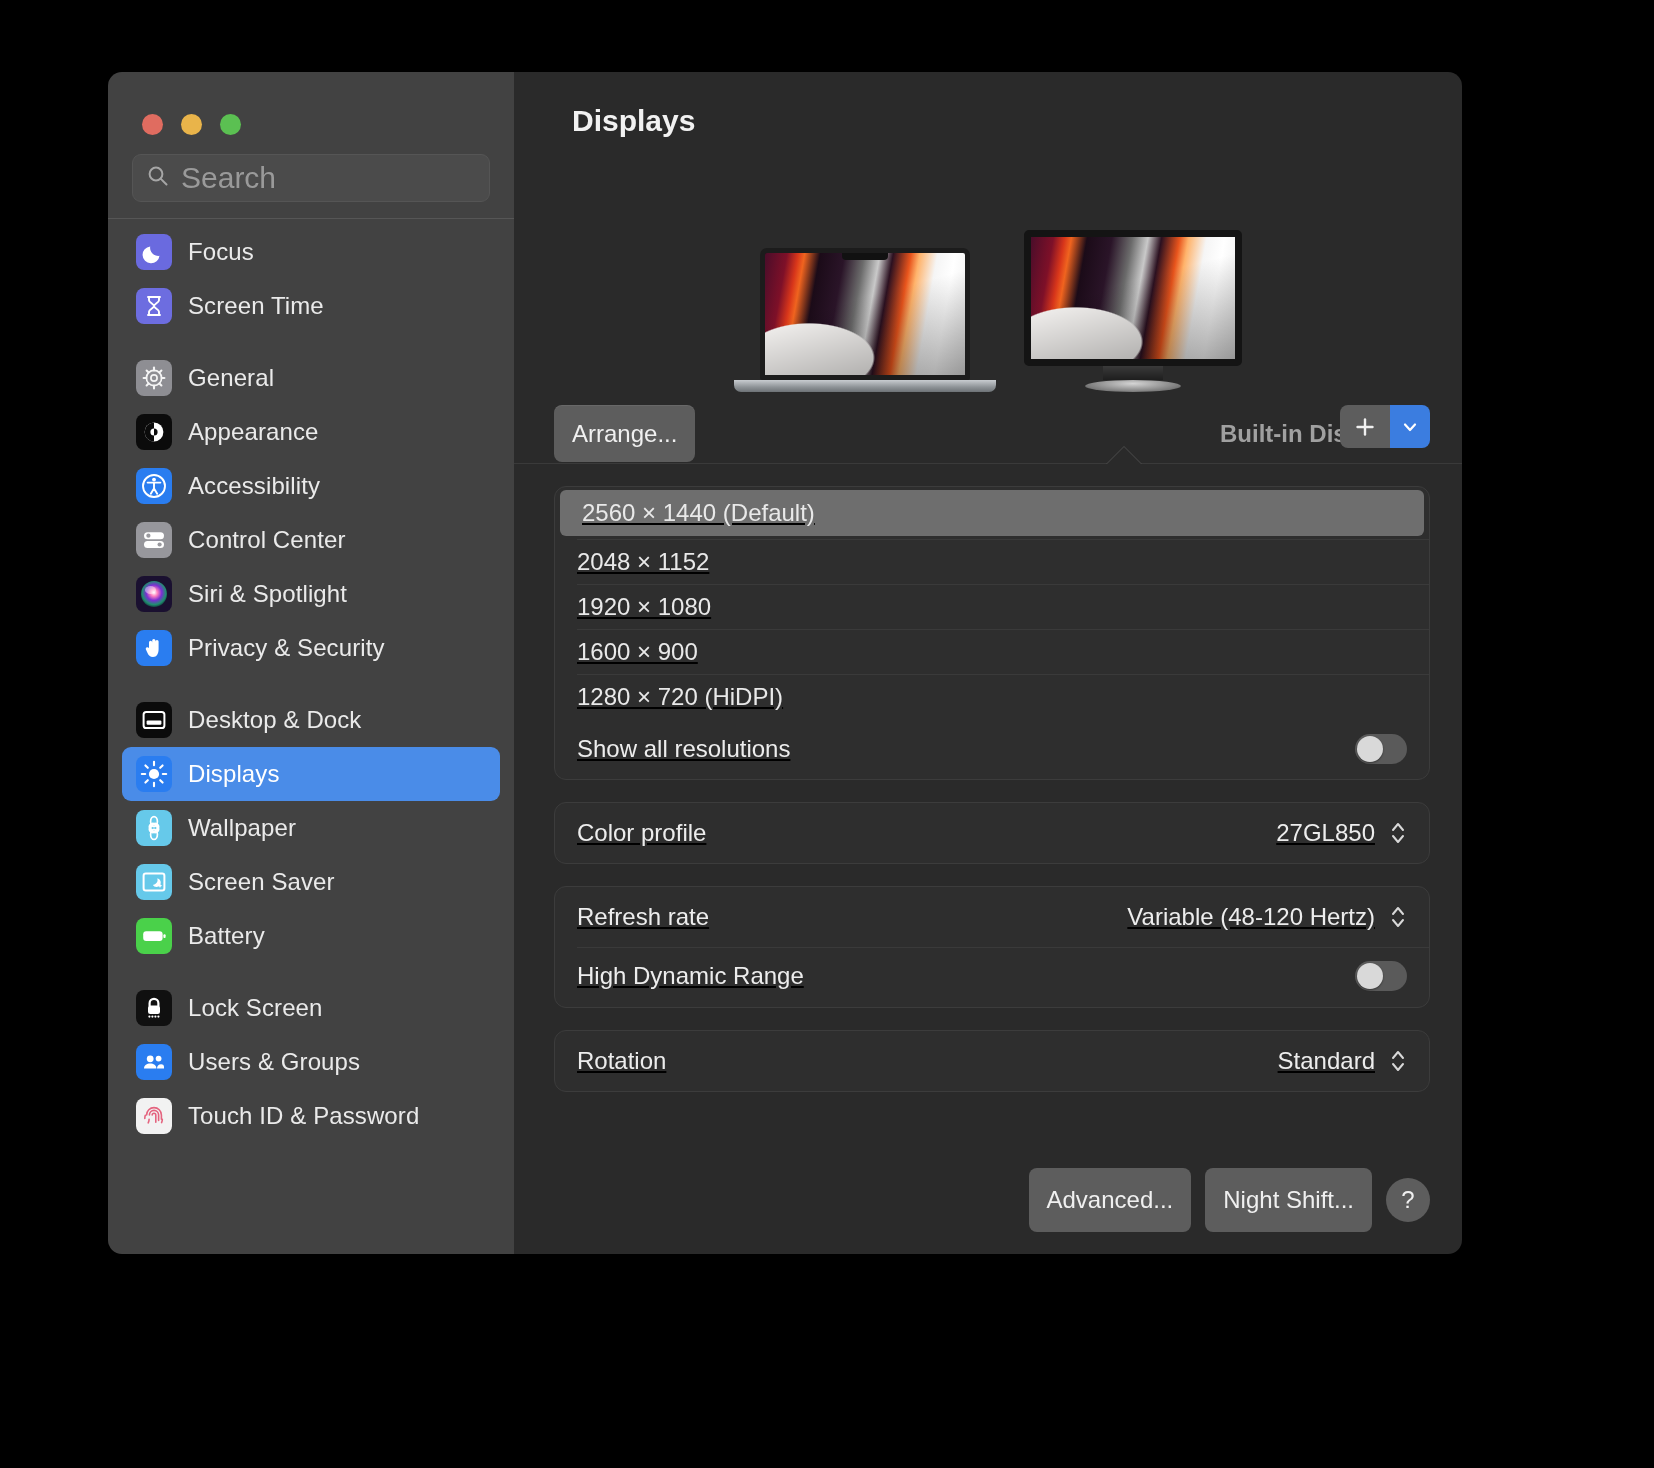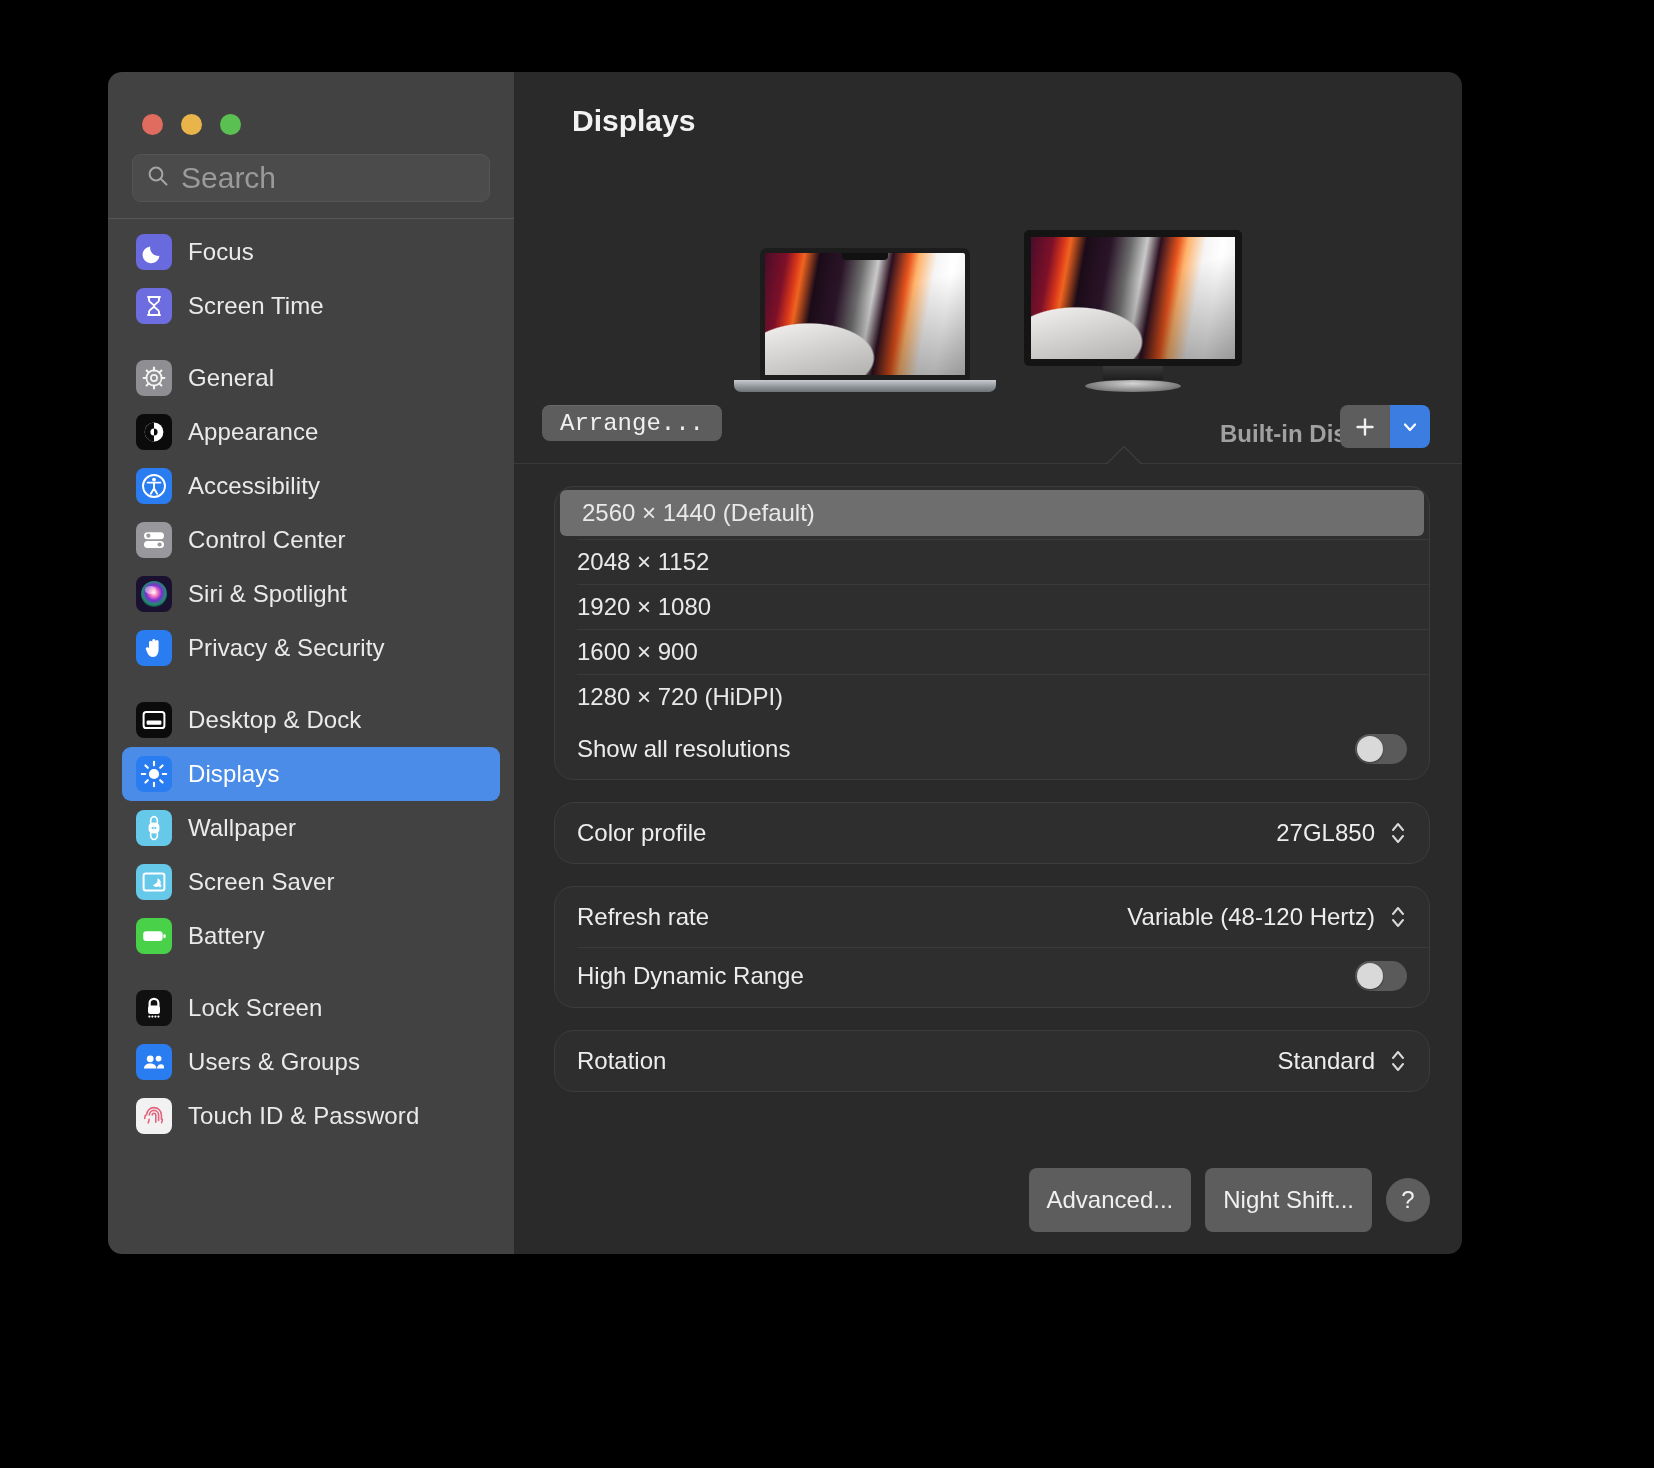--- a/index.html
+++ b/index.html
@@ -181,27 +181,27 @@
   .display-label {
     position: absolute;
     font-size: 24px;
     font-weight: bold;
     white-space: nowrap;
   }
   #label-builtin { left: 706px; top: 348px; color: #a0a0a0; font-weight: bold; }
 
   #arrange-button {
     position: absolute;
-    left: 28px; top: 333px;
-    height: 36px;
+    left: 40px; top: 333px;
+    height: 57px;
     padding: 0 18px;
     background: #5d5d5d;
     border: none; border-radius: 8px;
     color: #f0f0f0; font-size: 24px;
-    font-family: Liberation Mono, monospace;
+    font-family: Liberation Sans, sans-serif;
     display: flex; align-items: center;
     box-shadow: 0 1px 0 rgba(255,255,255,.07) inset;
   }
   #add-display-group {
     position: absolute;
     right: 32px; top: 333px;
     display: flex;
     height: 43px;
     border-radius: 8px;
     overflow: hidden;
@@ -243,23 +243,24 @@
   
   #detail-body {
     flex: 1;
     padding: 22px 32px 0 40px;
     overflow: hidden;
     position: relative;
   }
   .card {
     background: #2e2e2e;
     border: 1px solid #3c3c3c;
-    border-radius: 20px;
+    border-radius: 12px;
     margin-bottom: 22px;
     overflow: hidden;
+    text-decoration: underline;
   }
   .res-item {
     height: 45px;
     display: flex; align-items: center;
     padding: 0 22px;
     font-size: 24px;
     color: #e9e9e9;
     position: relative;
   }
   .res-item + .res-item::before {

